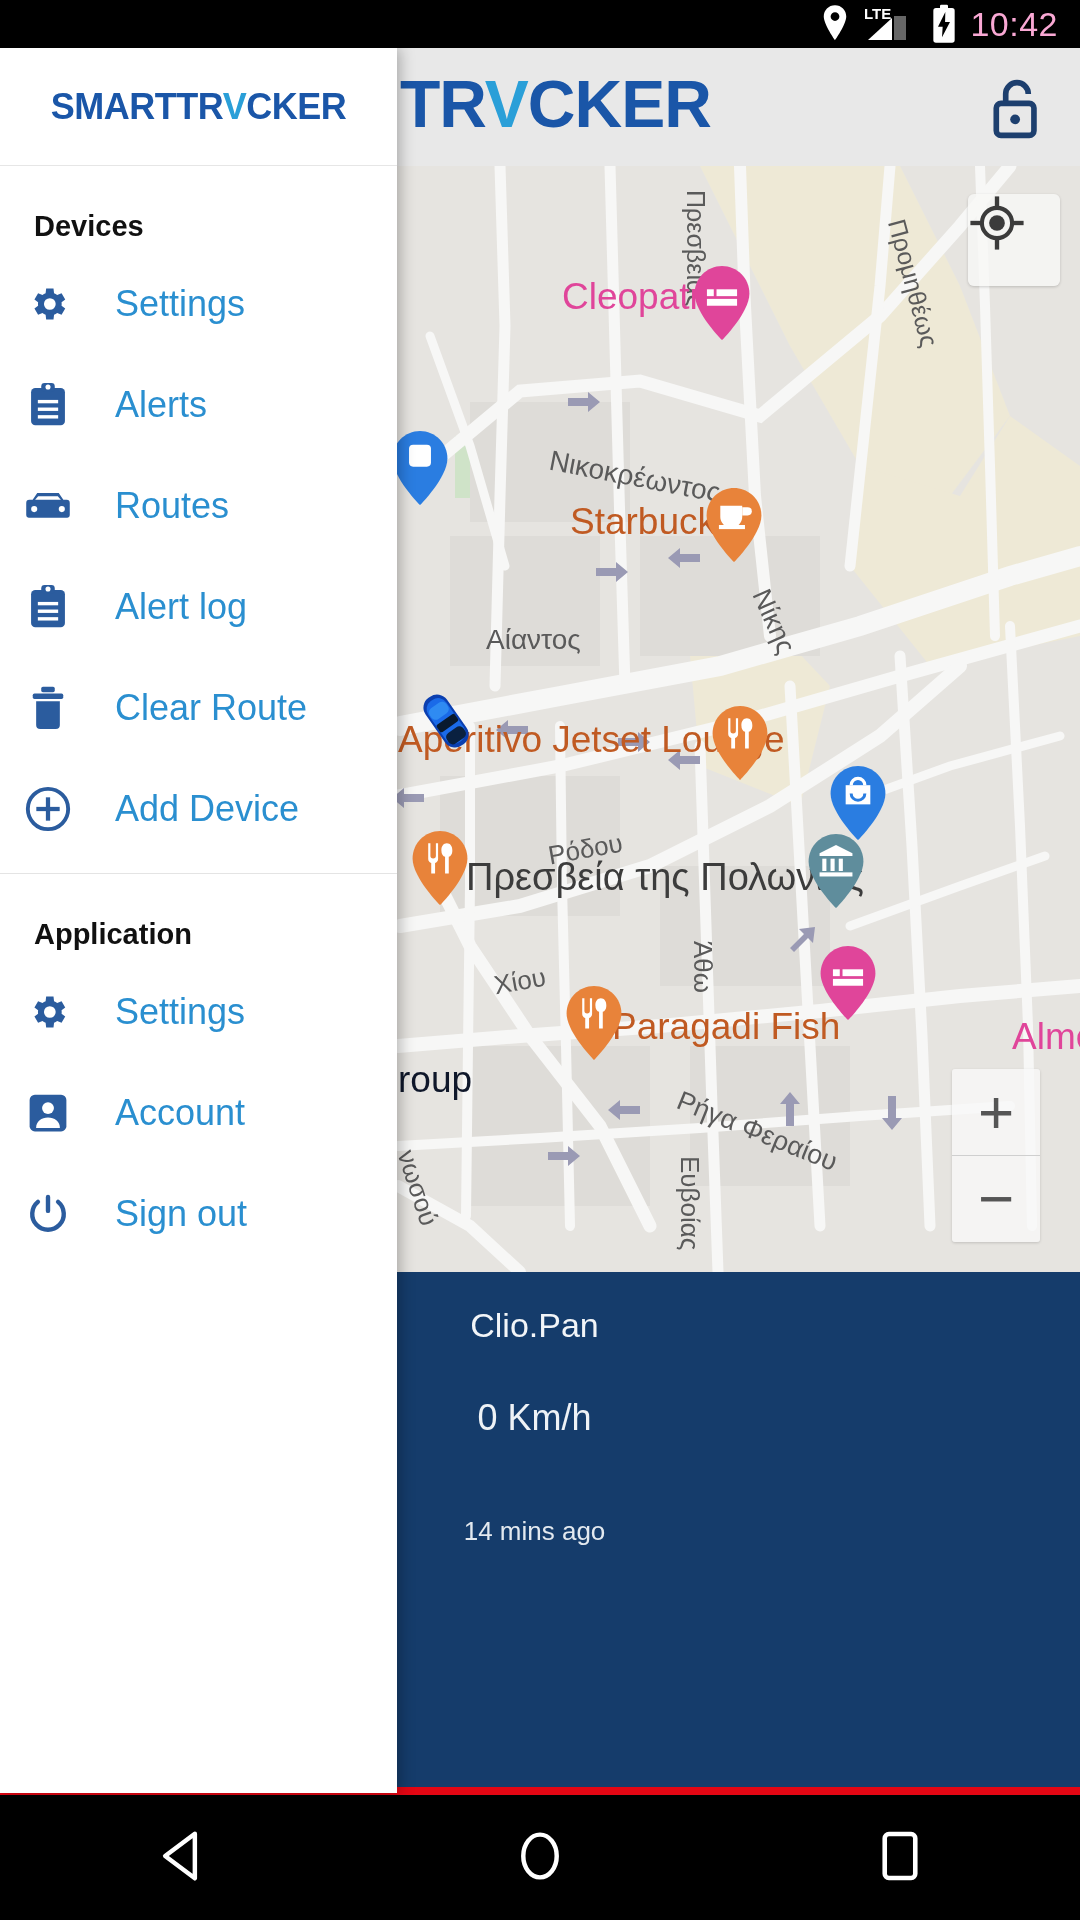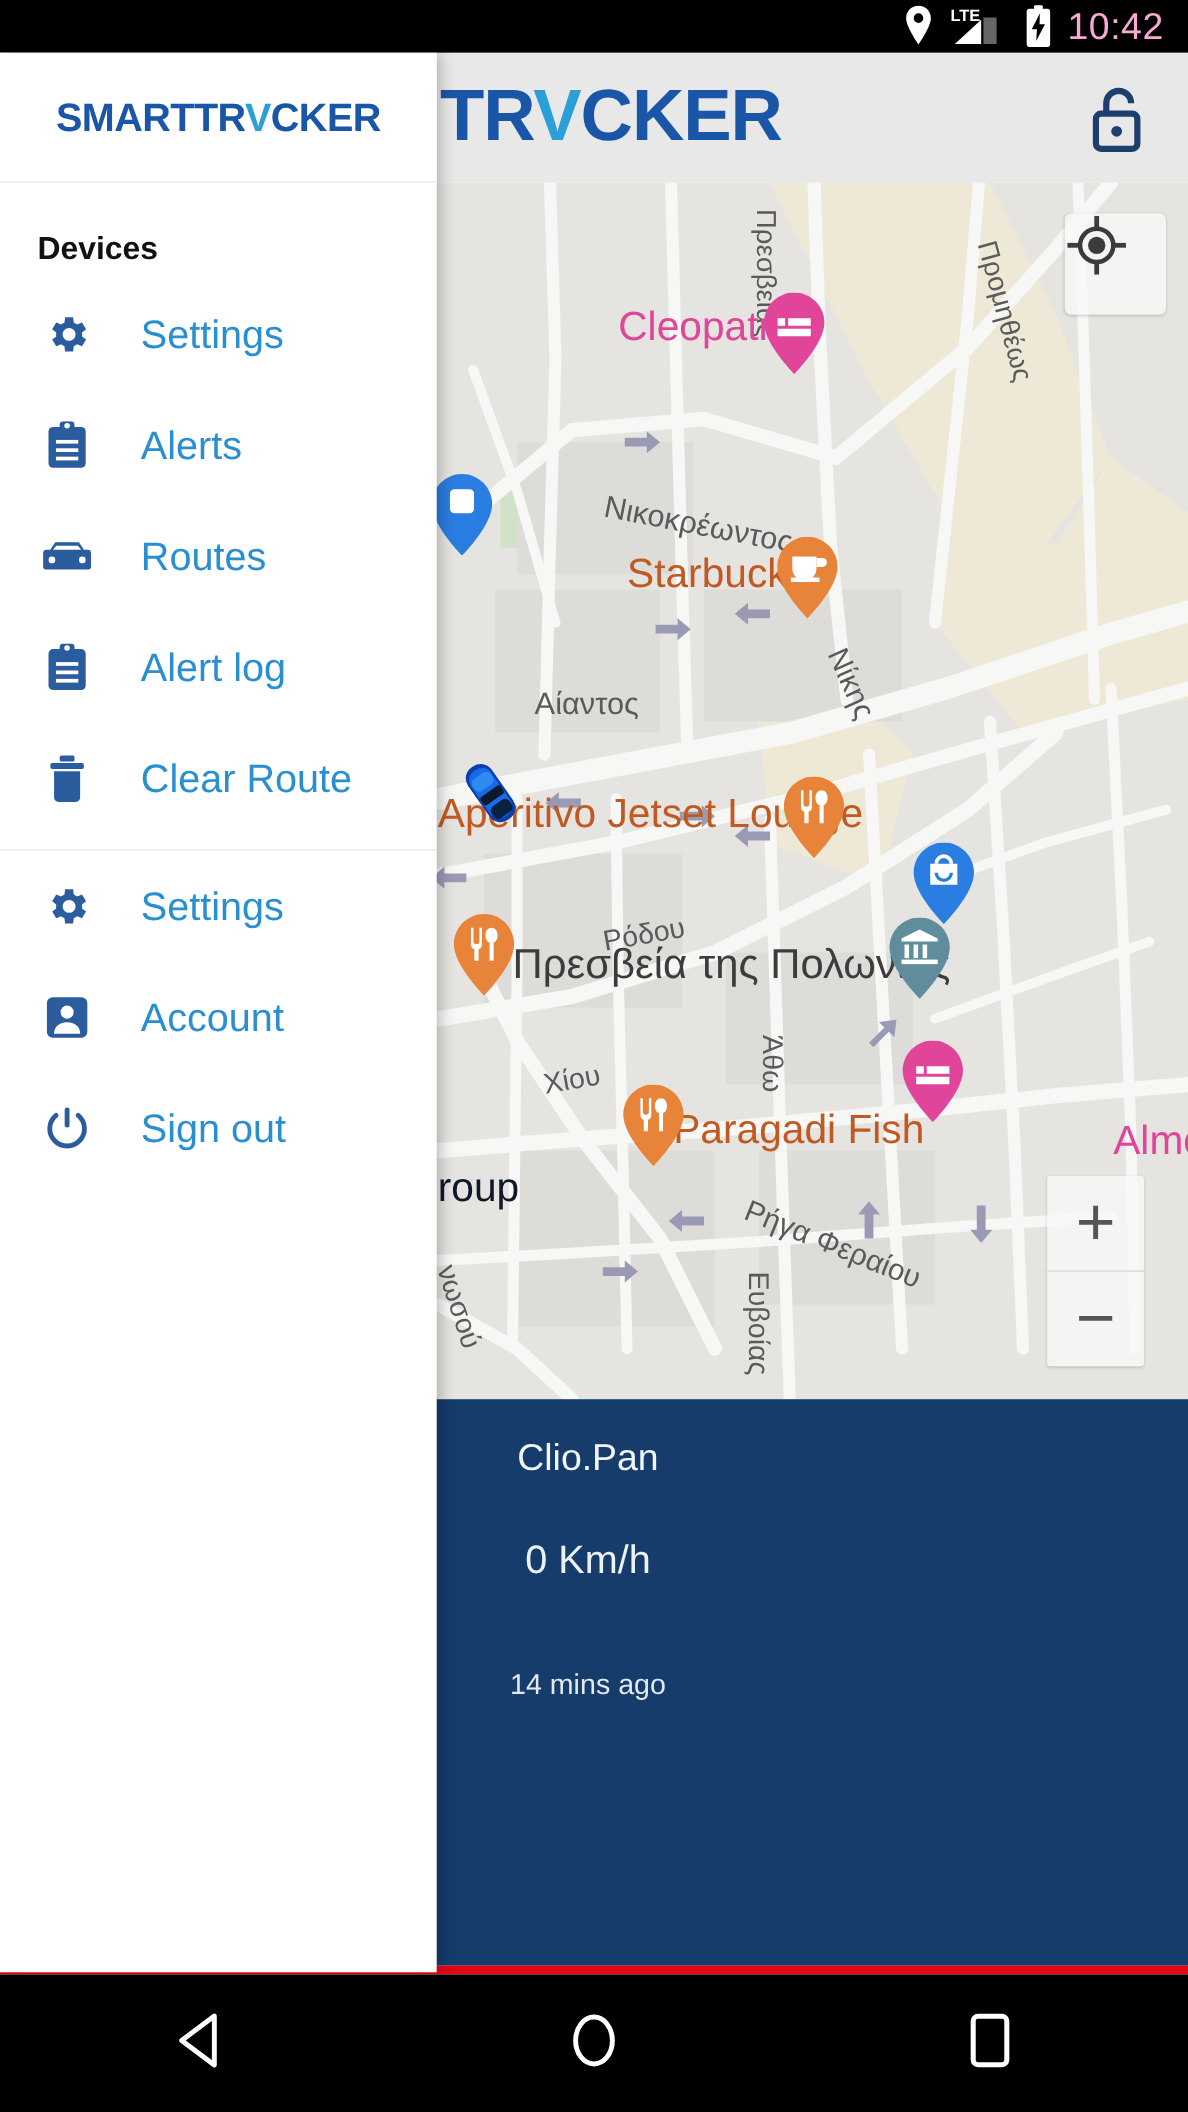--- a/index.html
+++ b/index.html
@@ -96,21 +96,21 @@
     font-size: 36px; font-weight: bold; letter-spacing: -0.5px; color: #1a56a8;
     font-family: "Liberation Sans", sans-serif;
   }
   .drawer-logo .lt { color: #2a9fd8; }
 
   .section-title {
     font-size: 29px; font-weight: bold; color: #111;
     padding: 44px 0 10px 34px; font-family: "Liberation Sans", sans-serif;
   }
   .menu-item {
-    display: flex; align-items: center; height: 101px; padding-left: 38px;
+    display: flex; align-items: center; height: 101px; padding-left: 25px;
   }
   .menu-icon {
     width: 46px; height: 46px; flex: 0 0 46px;
     display: flex; align-items: center; justify-content: center; color: #2b5c9e;
   }
   .menu-label {
     margin-left: 44px; font-size: 36px; color: #2a8fd0;
     font-family: "Liberation Sans", sans-serif;
   }
   .drawer-divider { height: 1px; background: #e4e4e4; margin: 14px 0 0 0; }
@@ -418,23 +418,34 @@
       <span class="menu-icon">
         <svg width="36" height="44" viewBox="0 0 20 26" fill="#2b5c9e">
             <rect x="6" y="0.5" width="8" height="3.2" rx="1"></rect>
             <rect x="1" y="4.5" width="18" height="3.2" rx="1"></rect>
             <path d="M3 9h14v14a2.4 2.4 0 0 1-2.4 2.4H5.4A2.4 2.4 0 0 1 3 23z"></path>
           </svg>
       </span>
       <span class="menu-label">Clear Route</span>
     </div>
 
+    <div class="menu-item">
+      <span class="menu-icon">
+        <svg width="46" height="46" viewBox="0 0 26 26">
+            <circle cx="13" cy="13" r="11.4" fill="none" stroke="#2b5c9e" stroke-width="2.2"></circle>
+            <rect x="11.8" y="6.4" width="2.4" height="13.2" fill="#2b5c9e"></rect>
+            <rect x="6.4" y="11.8" width="13.2" height="2.4" fill="#2b5c9e"></rect>
+          </svg>
+      </span>
+      <span class="menu-label">Add Device</span>
+    </div>
 
     <div class="drawer-divider"></div>
 
+    <div class="section-title">Application</div>
 
     <div class="menu-item">
       <span class="menu-icon">
         <svg width="44" height="44" viewBox="0 0 24 24" fill="#2b5c9e">
             <path d="M19.4 13a7.6 7.6 0 0 0 0-2l2-1.5-2-3.4-2.4 1a7.6 7.6 0 0 0-1.7-1L15 3.5h-4l-.3 2.6a7.6 7.6 0 0 0-1.7 1l-2.4-1-2 3.4 2 1.5a7.6 7.6 0 0 0 0 2l-2 1.5 2 3.4 2.4-1a7.6 7.6 0 0 0 1.7 1l.3 2.6h4l.3-2.6a7.6 7.6 0 0 0 1.7-1l2.4 1 2-3.4zM13 15.2a3.2 3.2 0 1 1 0-6.4 3.2 3.2 0 0 1 0 6.4z"></path>
           </svg>
       </span>
       <span class="menu-label">Settings</span>
     </div>
 

